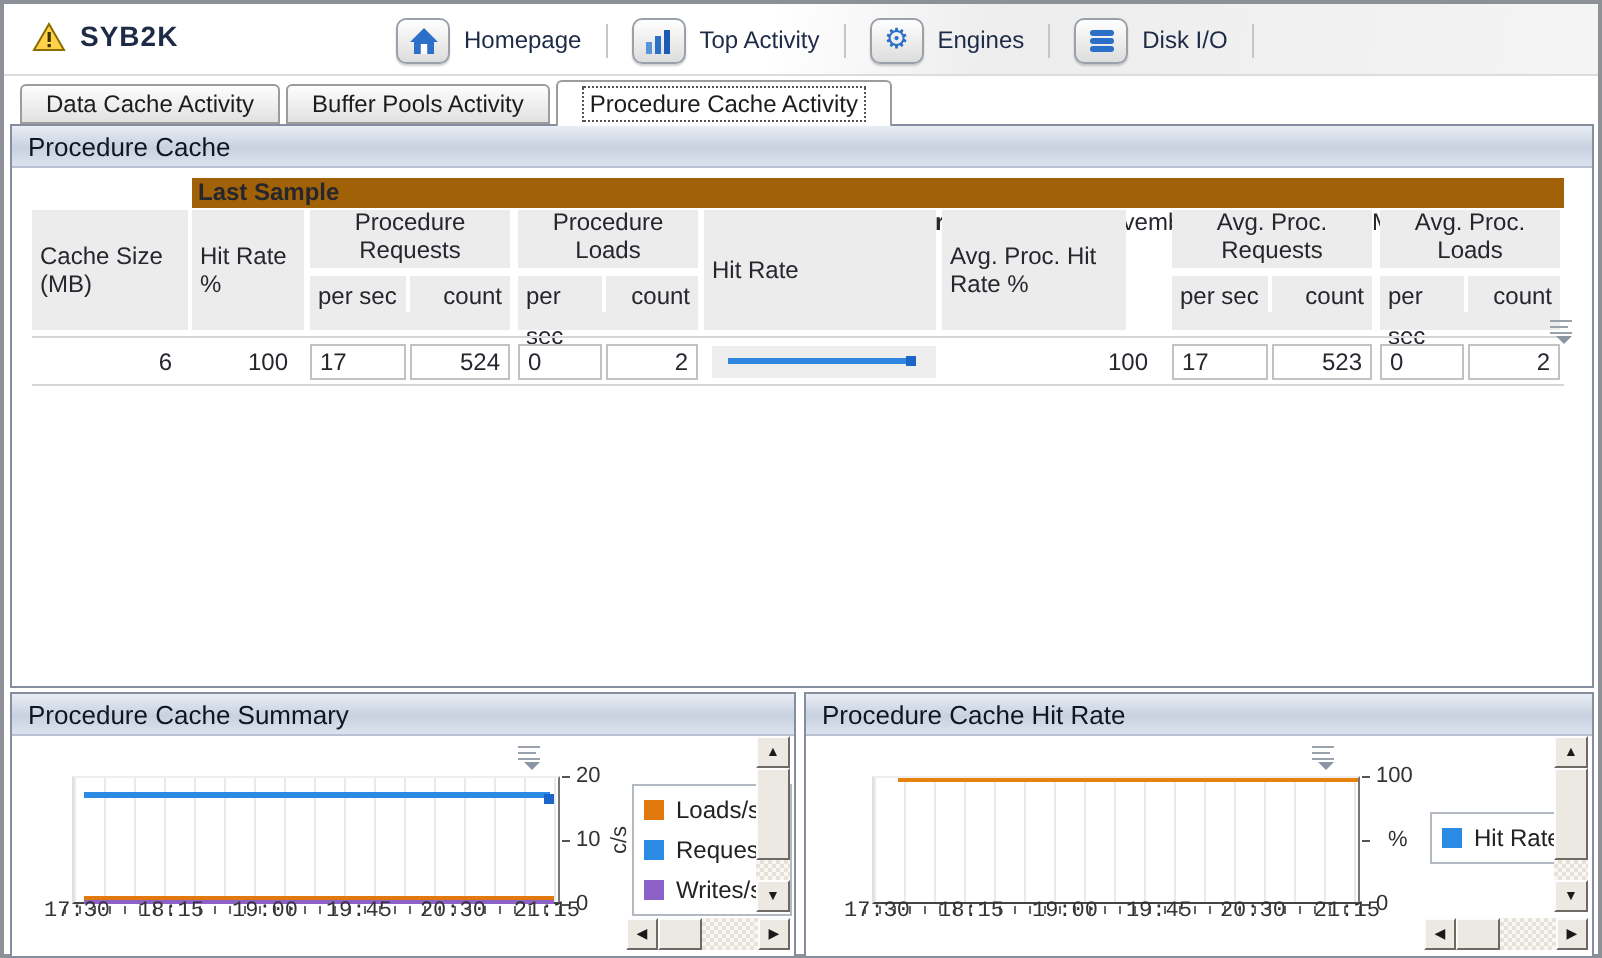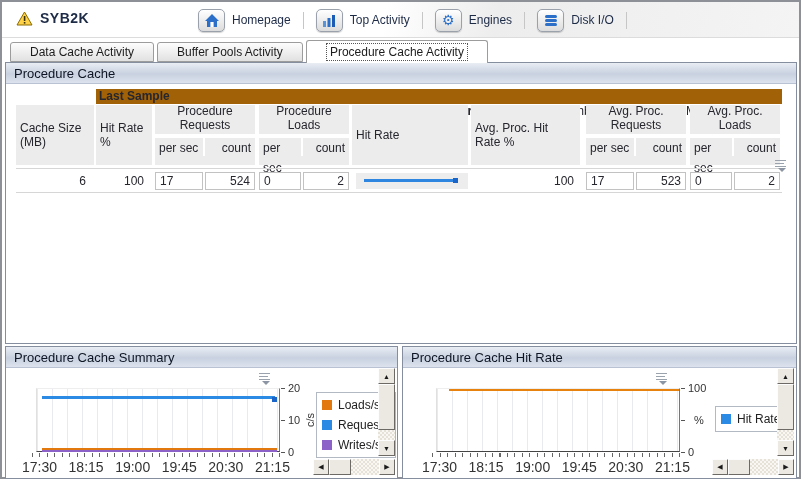--- a/index.html
+++ b/index.html
@@ -19,21 +19,21 @@
   .nav-label { font-size:12px; color:#1d2b47; white-space:nowrap; }
   .nav-item.active .nav-label { font-weight:bold; font-size:13px; }
   .nav-sep { width:1px; height:17px; background:#c6c6c6; margin:0 12px; }
   .nav-btn { width:27px; height:23px; border:1px solid #9aa1ab; border-radius:5px;
     background:linear-gradient(#ffffff,#dcdcdc); box-shadow:0 1px 1px rgba(0,0,0,.18);
     display:flex; align-items:center; justify-content:center; }
   .gear-glyph { font-family:"DejaVu Sans",sans-serif; font-size:14px; color:#2b6fc8; line-height:1; }
 
   
   .tabbar { position:absolute; top:38px; left:8px; height:22px; display:flex; align-items:flex-end; gap:3px; z-index:5; }
-  .tab { height:20px; padding:0 19px; display:flex; align-items:center; font-size:12px; color:#1c1c1c;
+  .tab { height:20px; padding:0 12px; display:flex; align-items:center; font-size:12px; color:#1c1c1c;
     background:linear-gradient(#fdfdfd,#e1e1e1); border:1px solid #9c9c9c; border-bottom:1px solid #9c9c9c;
     border-radius:3px 3px 0 0; cursor:pointer; white-space:nowrap; }
   .tab.active { height:23px; margin-bottom:-1px; background:#fff; border-bottom:none; position:relative; }
   .tab.active .tab-inner { border:1px dotted #555; padding:1px 3px; }
 
   
   .panel { position:absolute; border:1px solid #848e9f; background:#fff; }
   #main-panel { top:60px; left:3px; width:792px; height:282px; }
   .panel-title { height:21px; line-height:21px; padding-left:8px; font-size:13px; color:#0e1524;
     background:linear-gradient(#e9edf4,#c8d1e0 55%,#dde3ee);
@@ -70,22 +70,22 @@
   
   #summary-panel { top:344px; left:3px; width:393px; height:133px; }
   #hitrate-panel { top:344px; left:400px; width:395px; height:133px; }
   .chart-body { position:relative; width:100%; height:110px; background:#fff; }
   .plot { position:absolute; left:30px; top:20px; width:244px; height:64px;
     background:linear-gradient(#fcfcfd,#f7f7f9);
     background-image:repeating-linear-gradient(to right,#e8eaef 0 1px,transparent 1px 15px);
     border-right:1px solid #777; border-bottom:1px solid #444; border-left:1px solid #e0e0e0; border-top:1px solid #eee; }
   .xticks { position:absolute; left:26px; top:85px; width:252px; height:4px;
     background:repeating-linear-gradient(to right,#666 0 1px,transparent 1px 7.5px); }
-  .xlabels { position:absolute; left:16px; top:91px; width:268px; display:flex; justify-content:space-between;
-    font-size:14px; color:#333; }
+  .xlabels { position:absolute; left:16px; top:82px; width:268px; display:flex; justify-content:space-between;
+    font-size:11px; color:#333;font-family:Liberation Mono, monospace; }
   .ytick { position:absolute; left:275px; width:4px; height:1px; background:#555; }
   .ylab { position:absolute; left:282px; font-size:11px; color:#333; }
   .yunit { position:absolute; font-size:11px; color:#333; }
   .series-line { position:absolute; }
   .legend { position:absolute; background:#fff; border:1px solid #b3b9c3; padding:5px 5px; z-index:1;
     display:flex; flex-direction:column; gap:6px; overflow:hidden; white-space:nowrap; }
   .legend-item { display:flex; align-items:center; gap:6px; font-size:12px; color:#222; }
   .swatch { width:10px; height:10px; flex:0 0 10px; }
 
   
@@ -195,21 +195,21 @@
       <div class="cell subhdr" style="left:139px; width:48px;">per sec</div>
       <div class="cell subhdr right" style="left:189px; width:50px;">count</div>
       <div class="cell ghdr-fill" style="left:139px; width:100px;"></div>
 
       <div class="cell ghdr-label" style="left:243px; width:90px;">Procedure Loads</div>
       <div class="cell subhdr" style="left:243px; width:42px;">per sec</div>
       <div class="cell subhdr right" style="left:287px; width:46px;">count</div>
       <div class="cell ghdr-fill" style="left:243px; width:90px;"></div>
 
       <div class="cell hdr" style="left:336px; width:116px;">Hit Rate</div>
-      <div class="cell hdr" style="left:455px; width:109px;">Avg. Proc. Hit Rate %</div>
+      <div class="cell hdr" style="left:455px; width:92px;">Avg. Proc. Hit Rate %</div>
 
       <div class="cell ghdr-label" style="left:570px; width:100px;">Avg. Proc. Requests</div>
       <div class="cell subhdr" style="left:570px; width:48px;">per sec</div>
       <div class="cell subhdr right" style="left:620px; width:50px;">count</div>
       <div class="cell ghdr-fill" style="left:570px; width:100px;"></div>
 
       <div class="cell ghdr-label" style="left:674px; width:90px;">Avg. Proc. Loads</div>
       <div class="cell subhdr" style="left:674px; width:42px;">per sec</div>
       <div class="cell subhdr right" style="left:718px; width:46px;">count</div>
       <div class="cell ghdr-fill" style="left:674px; width:90px;"></div>

